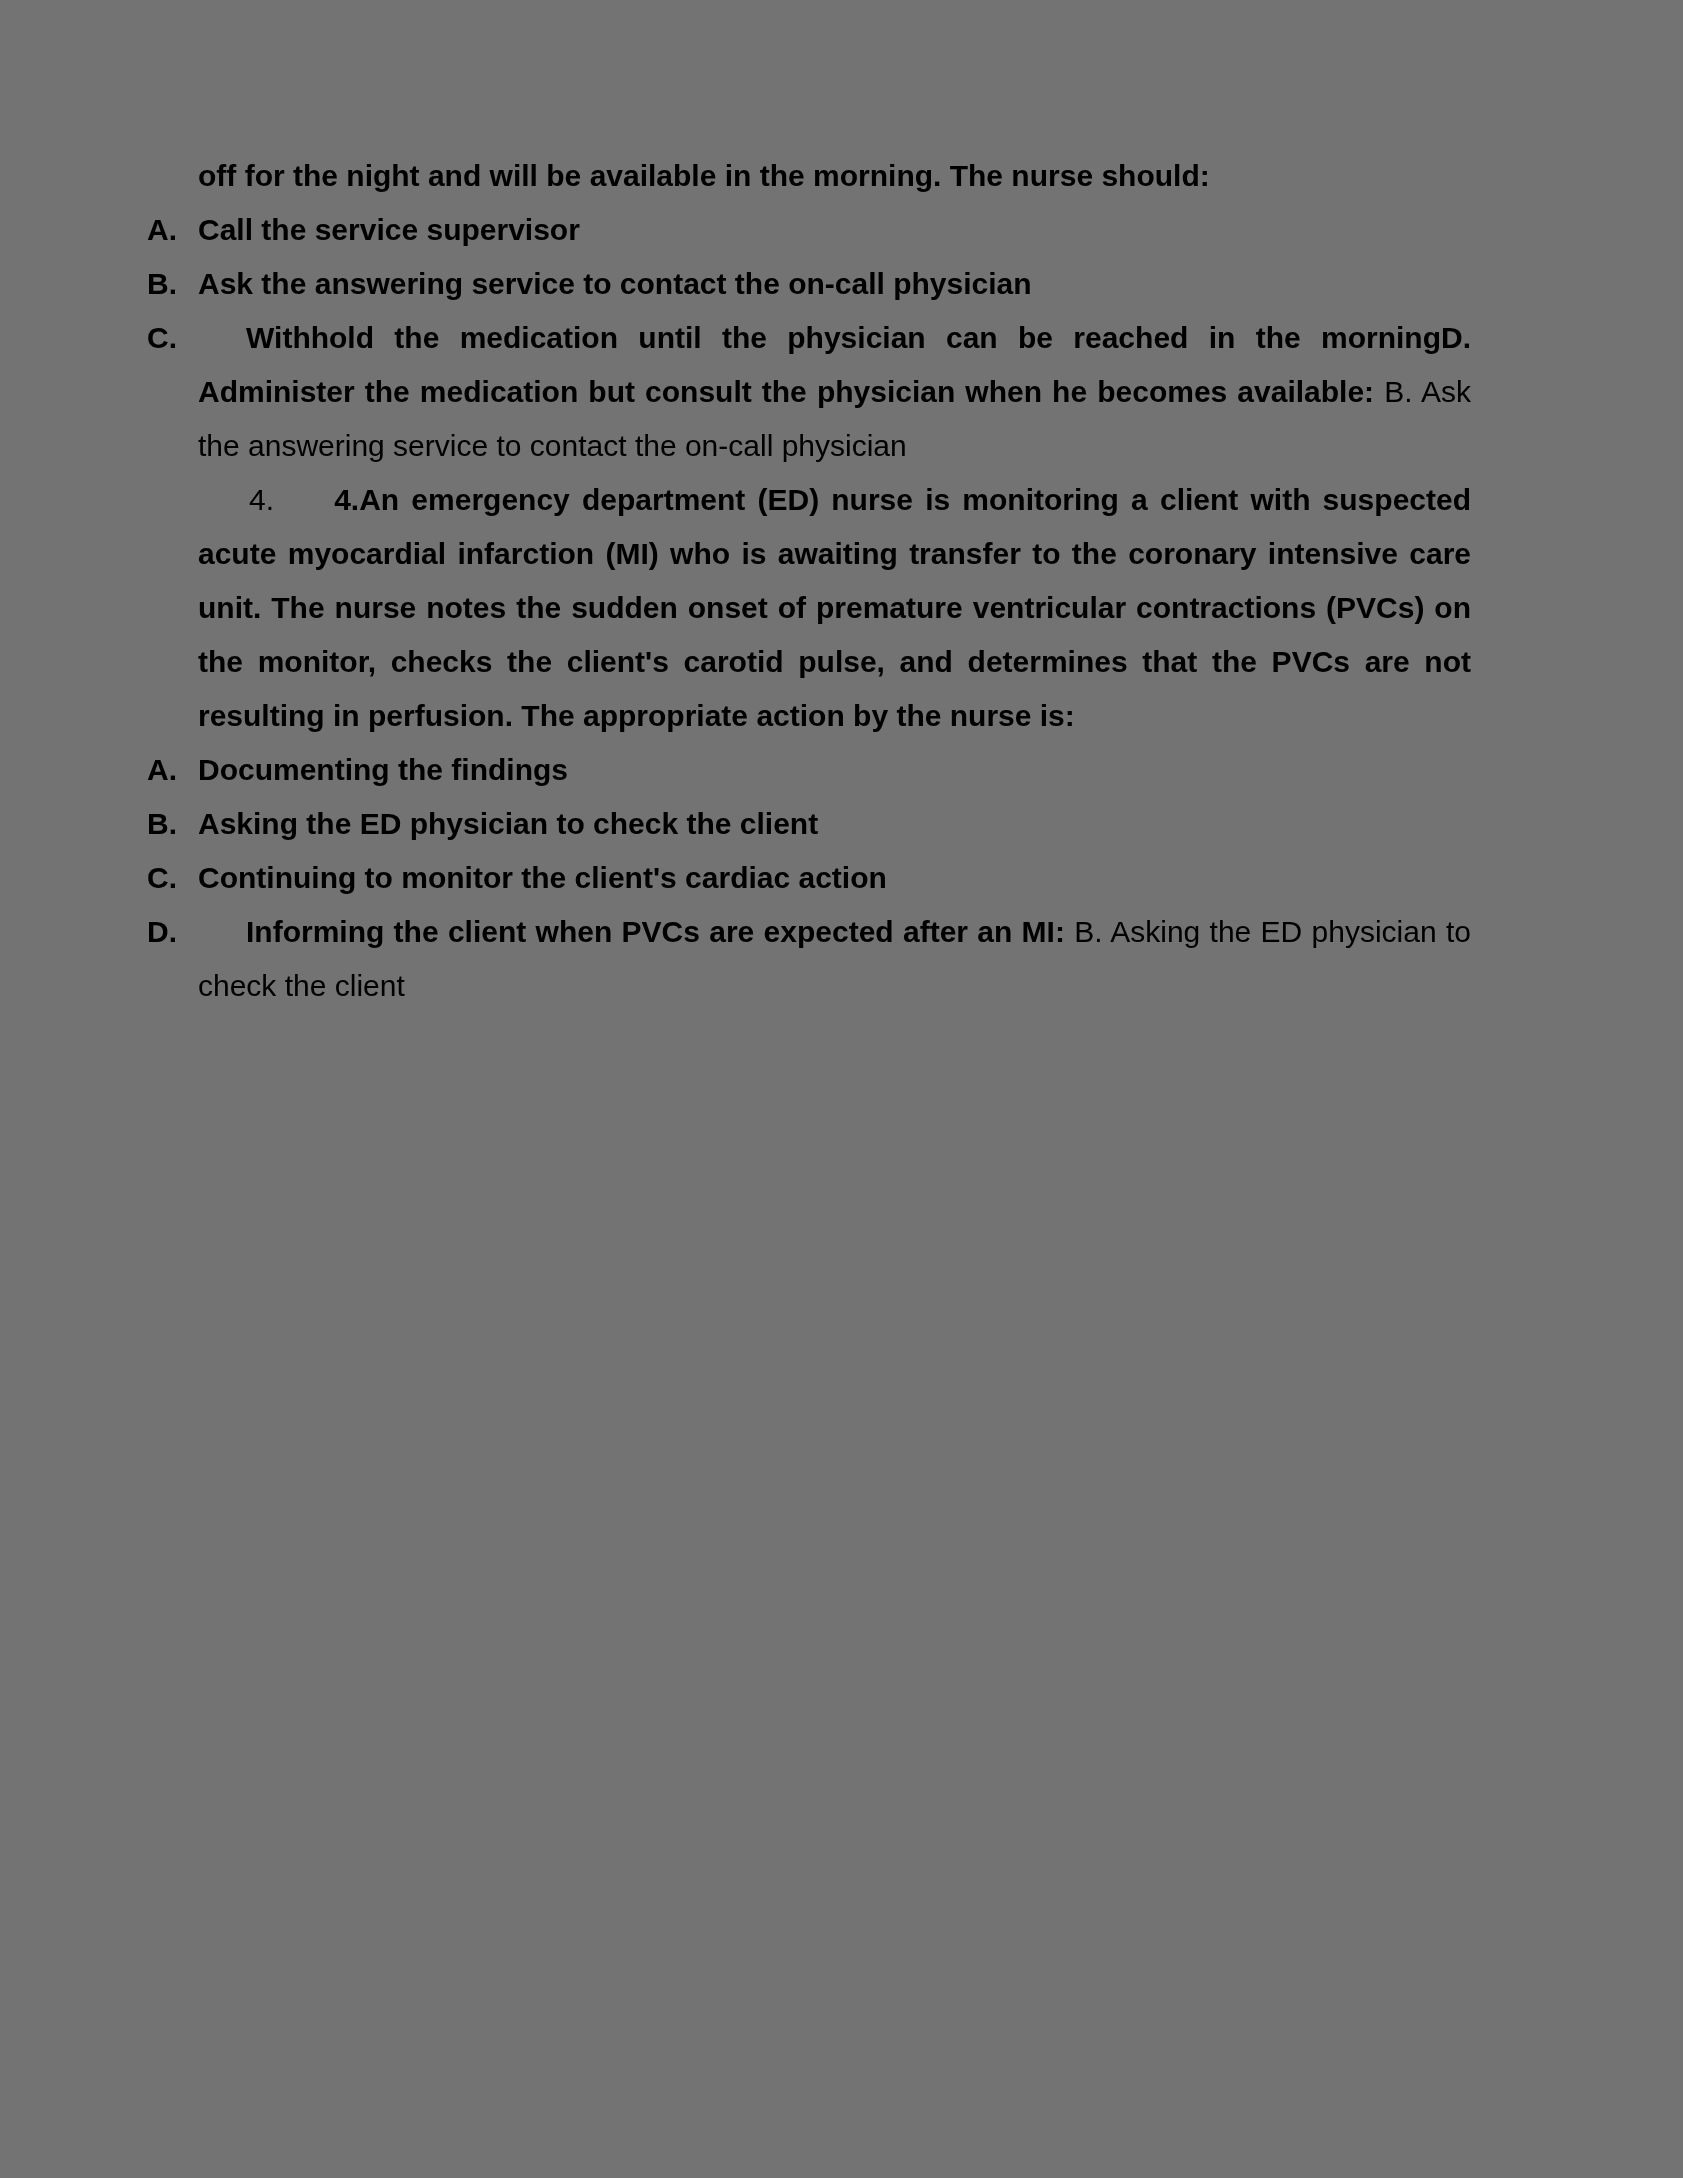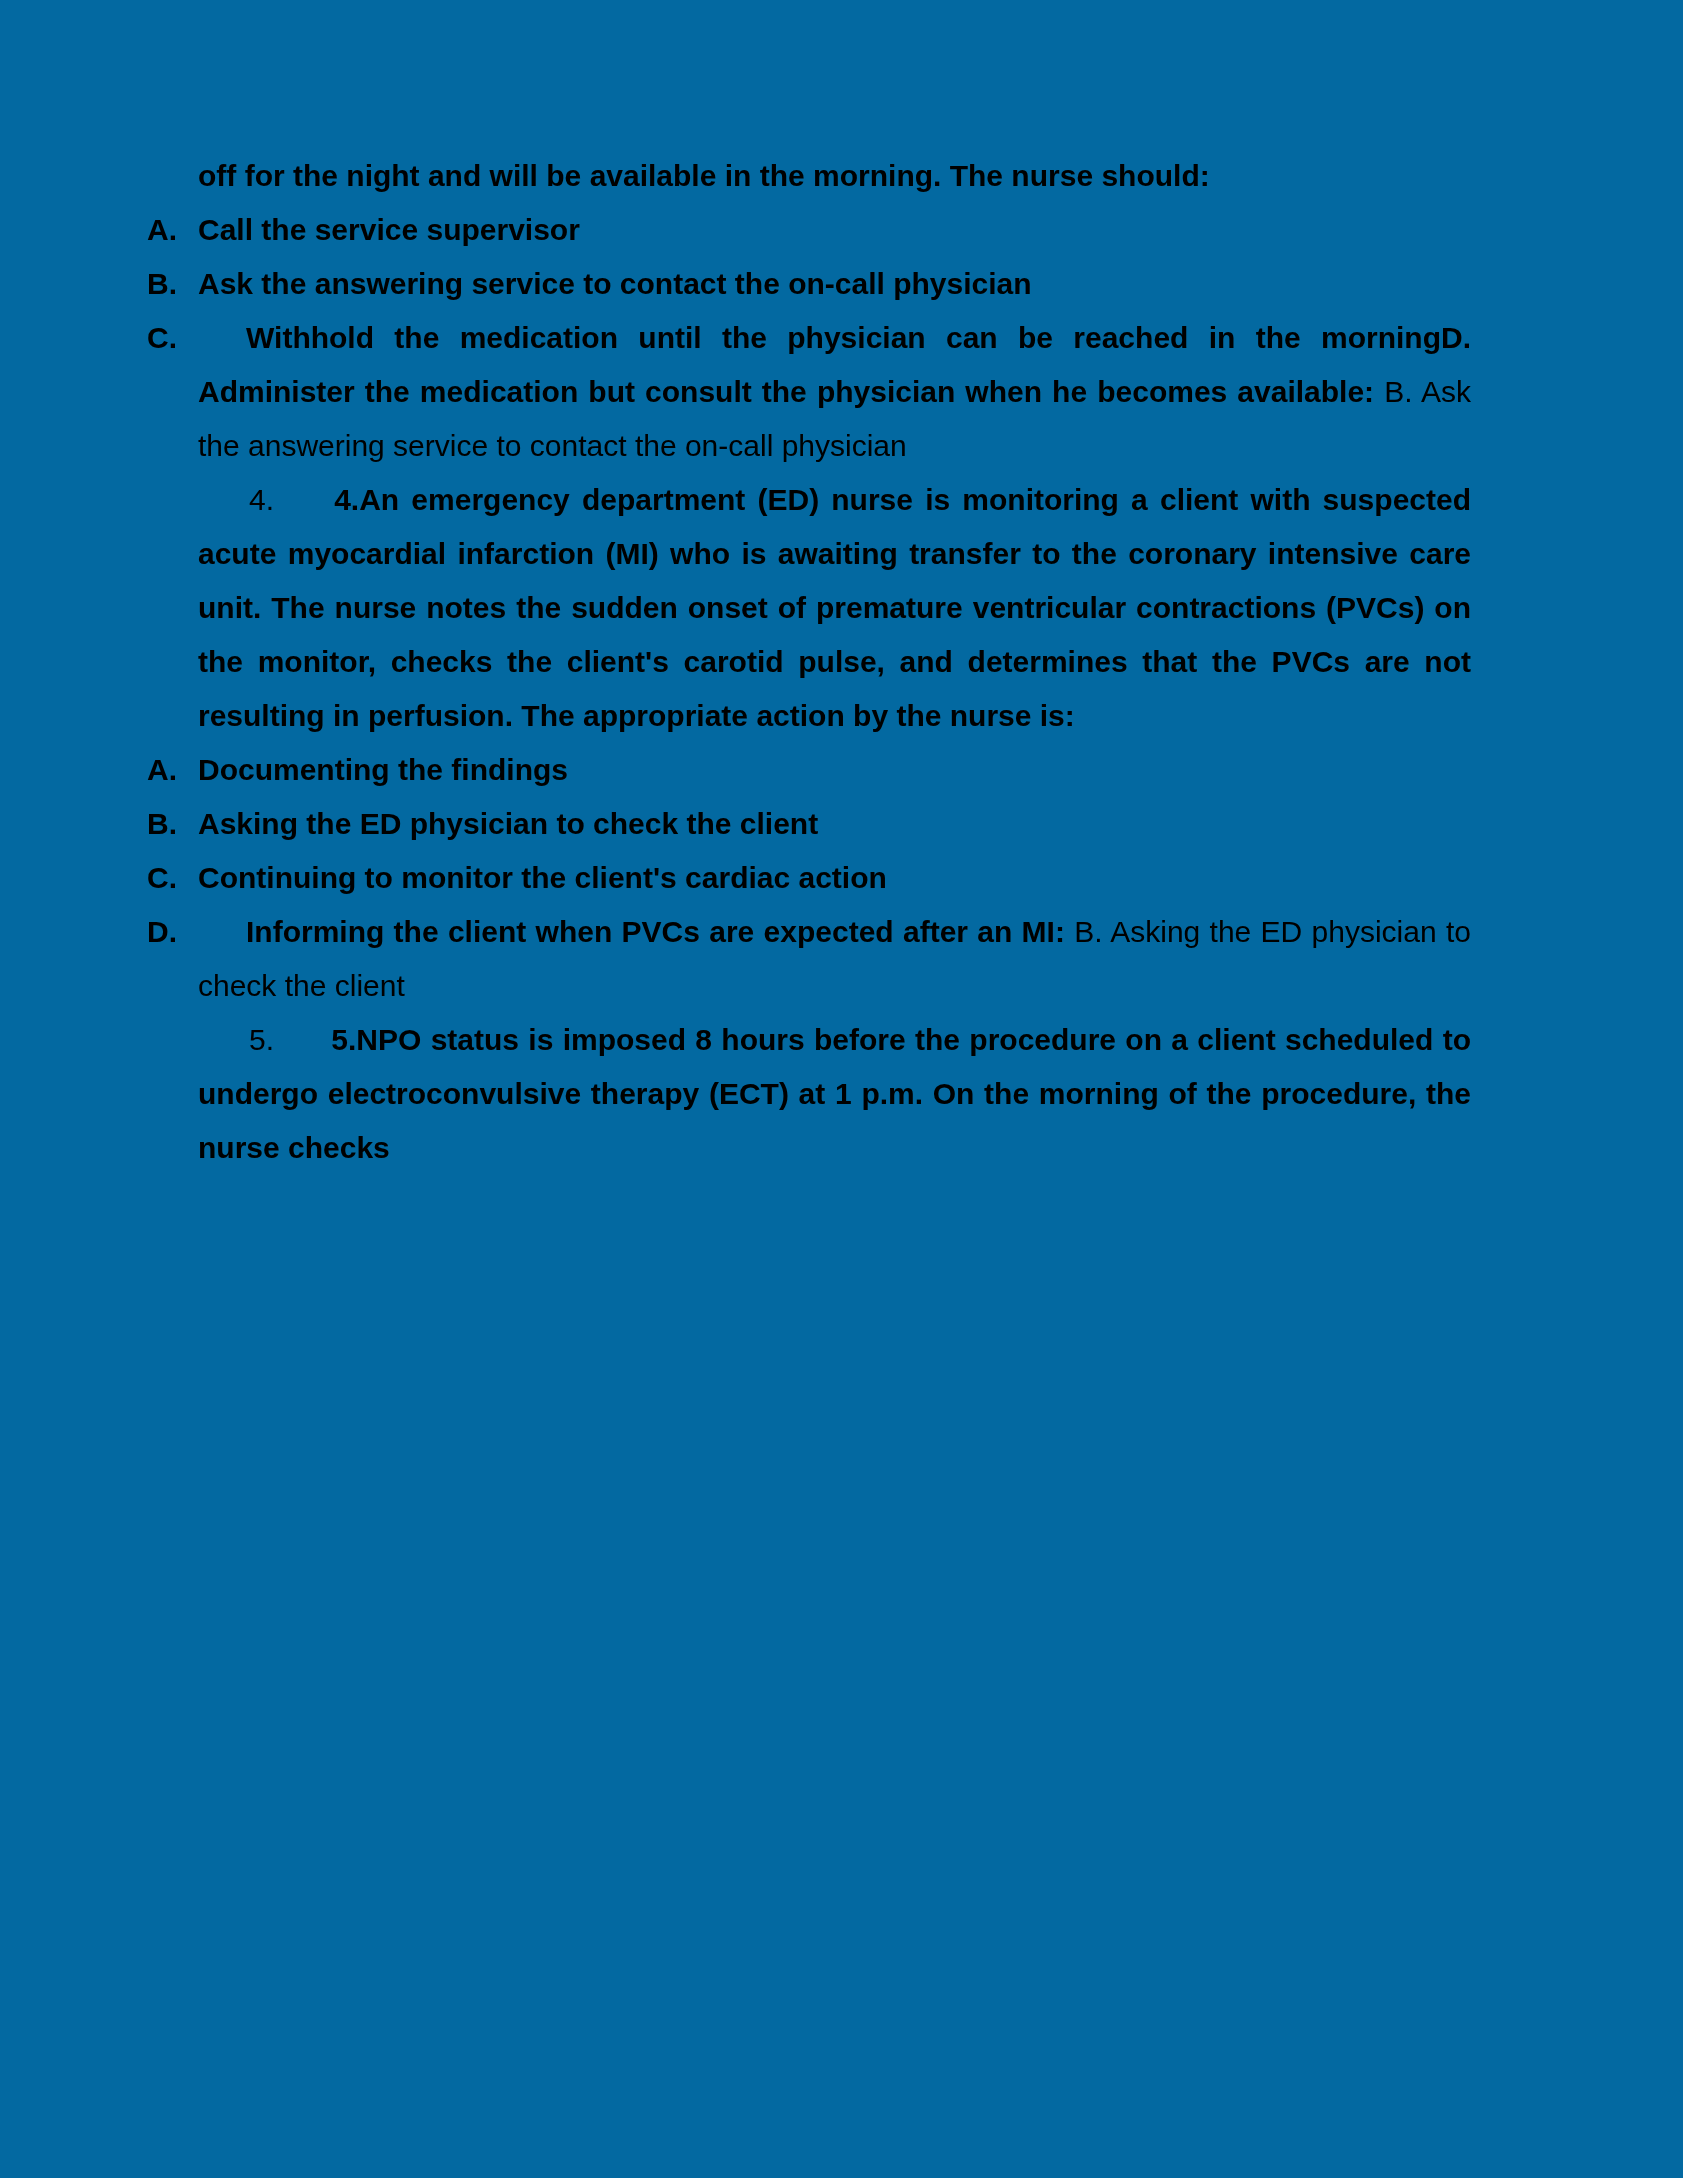--- a/index.html
+++ b/index.html
@@ -12,21 +12,21 @@
     height: 2178px;
     font-family: "Liberation Sans", "DejaVu Sans", sans-serif;
     color: #000000;
     -webkit-font-smoothing: antialiased;
   }
 
   .page {
     position: relative;
     width: 1683px;
     height: 2178px;
-    background: #0369a1;
+    background: #737373;
     box-sizing: border-box;
     padding: 149px 213px 0 147px;
   }
 
   .doc-body {
     width: 1324px;
     font-size: 30px;
     line-height: 54px;
   }
 
@@ -108,17 +108,16 @@
     <div class="opt">
       <span class="opt-letter">C.</span>
       <span class="opt-text">Continuing to monitor the client's cardiac action</span>
     </div>
 
     <div class="opt">
       <span class="opt-letter">D.</span>
       <span class="opt-text"><span class="bold">Informing the client when PVCs are expected after an MI:</span><span class="reg"> B. Asking the ED physician to check the client</span></span>
     </div>
 
-    <p class="para-indent numbered"><span class="reg">5. </span><span class="bold">5.NPO status is imposed 8 hours before the procedure on a client scheduled to undergo electroconvulsive therapy (ECT) at 1 p.m. On the morning of the procedure, the nurse checks</span></p>
 
   </div>
 </div>
 
 
 </body></html>

